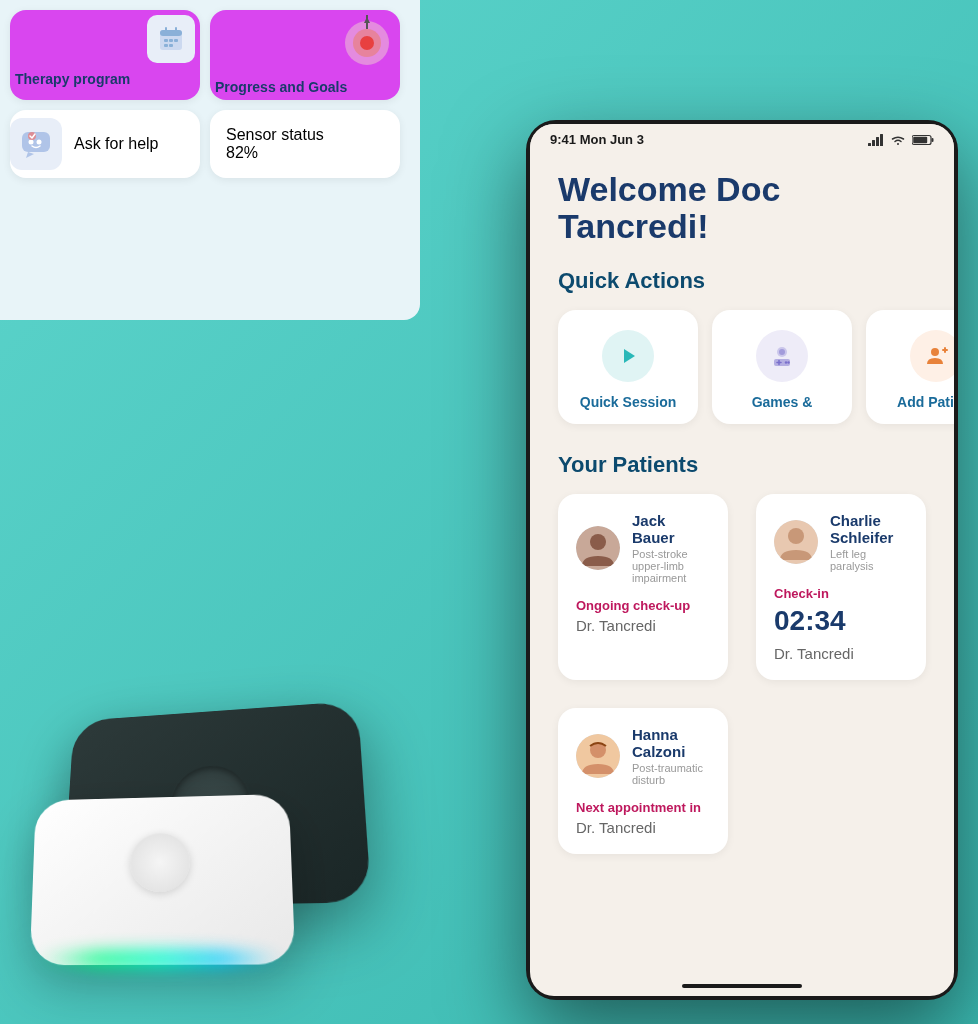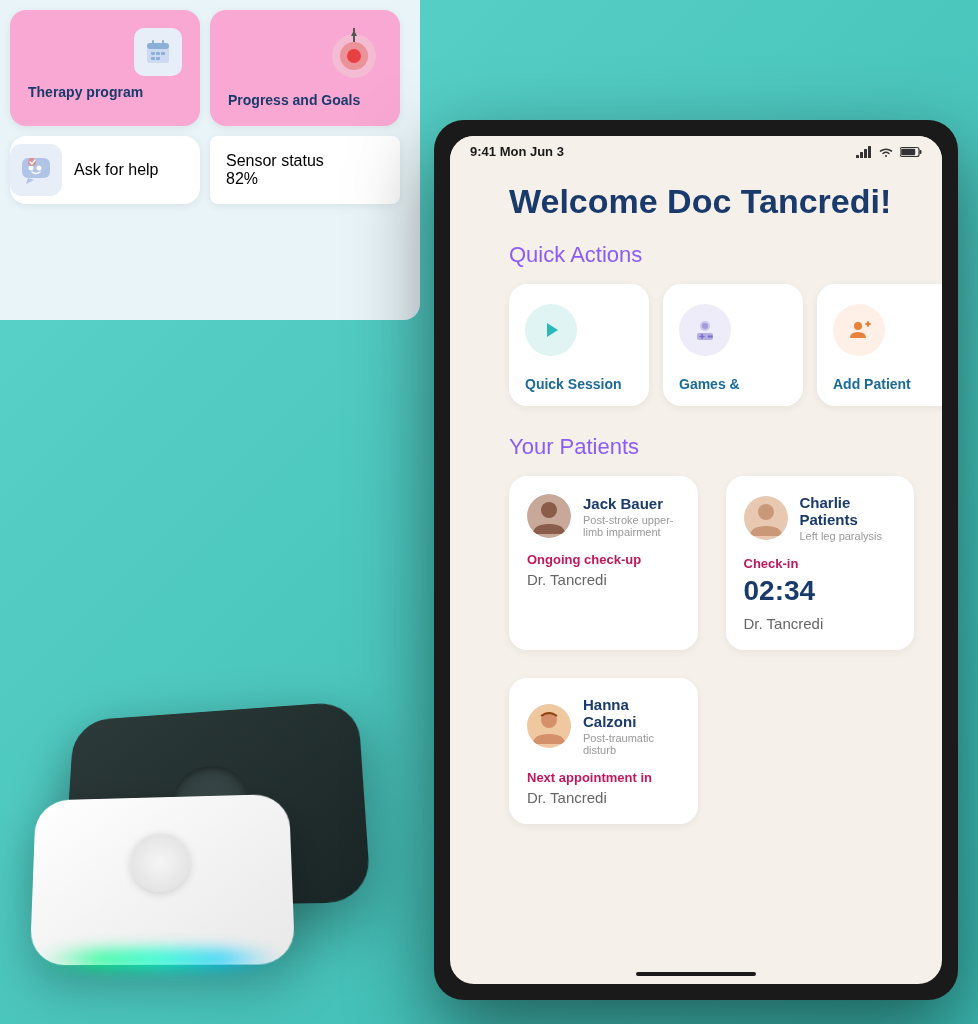--- a/index.html
+++ b/index.html
@@ -35,23 +35,23 @@
       position: absolute;
       top: 10px;
       left: 10px;
       display: grid;
       grid-template-columns: 1fr 1fr;
       gap: 10px;
       width: 390px;
     }
 
     .mini-card {
-      background: #f9a8d4;
+      background: #d946ef;
       border-radius: 16px;
-      padding: 18px;
+      padding: 5px;
       display: flex;
       flex-direction: column;
       gap: 8px;
       box-shadow: 0 2px 8px rgba(0,0,0,0.07);
     }
 
     .mini-card .card-label {
       font-size: 14px;
       font-weight: 700;
       color: #1a3a6b;
@@ -97,21 +97,21 @@
       border-radius: 12px;
       display: flex;
       align-items: center;
       justify-content: center;
       flex-shrink: 0;
     }
 
     
     .sensor-card {
       background: white;
-      border-radius: 8px;
+      border-radius: 16px;
       padding: 16px;
       box-shadow: 0 2px 8px rgba(0,0,0,0.07);
     }
 
     
     .device-area {
       position: absolute;
       bottom: 0;
       left: 0;
       width: 430px;
@@ -178,26 +178,26 @@
       border-radius: 50%;
       filter: blur(8px);
       opacity: 0.8;
     }
 
     
     .ipad-frame {
       position: absolute;
       top: 120px;
       right: 20px;
-      width: 524px;
+      width: 432px;
       height: 880px;
       background: #1a1a1a;
       border-radius: 30px;
       box-shadow: 0 30px 80px rgba(0,0,0,0.5);
-      padding: 16px;
+      padding: 4px;
     }
 
     .ipad-screen {
       width: 100%;
       height: 100%;
       background: #f5f0ea;
       border-radius: 24px;
       overflow: hidden;
       position: relative;
     }
@@ -221,53 +221,52 @@
       display: flex;
       gap: 6px;
       align-items: center;
     }
 
     
     .ipad-content {
       padding: 20px 28px;
       height: calc(100% - 36px);
       overflow: hidden;
-      margin-left: 31px;
     }
 
     .welcome-title {
       font-size: 34px;
       font-weight: 800;
       color: #1a3a6b;
       margin-bottom: 22px;
       line-height: 1.1;
     }
 
     .section-title {
       font-size: 22px;
-      font-weight: 400;
-      color: #8b5cf6;
+      font-weight: 700;
+      color: #0c4a6e;
       margin-bottom: 16px;
     }
 
     
     .quick-actions-row {
       display: flex;
       gap: 14px;
       margin-bottom: 28px;
     }
 
     .action-card {
       background: white;
       border-radius: 18px;
       padding: 20px 16px 14px;
       display: flex;
       flex-direction: column;
-      align-items: flex-start;
-      gap: 20px;
+      align-items: center;
+      gap: 12px;
       width: 140px;
       box-shadow: 0 2px 8px rgba(0,0,0,0.06);
       flex-shrink: 0;
     }
 
     .action-icon-circle {
       width: 52px;
       height: 52px;
       border-radius: 50%;
       display: flex;
@@ -552,21 +551,21 @@
         <div class="patient-card">
           <div class="patient-header">
             <div class="patient-avatar">
               <svg width="44" height="44" viewBox="0 0 44 44" fill="none">
                 <rect width="44" height="44" rx="22" fill="#e8c8b0"></rect>
                 <circle cx="22" cy="16" r="8" fill="#c89878"></circle>
                 <path d="M6 40 Q6 30 22 30 Q38 30 38 40" fill="#c89878"></path>
               </svg>
             </div>
             <div class="patient-info">
-              <div class="patient-name">Charlie Patients</div>
+              <div class="patient-name">Charlie Schleifer</div>
               <div class="patient-condition">Left leg paralysis</div>
             </div>
           </div>
           <div class="patient-status-label">Check-in</div>
           <div class="patient-time">
             <span>02:34</span>
           </div>
           <div class="patient-doctor">Dr. Tancredi</div>
         </div>
 

